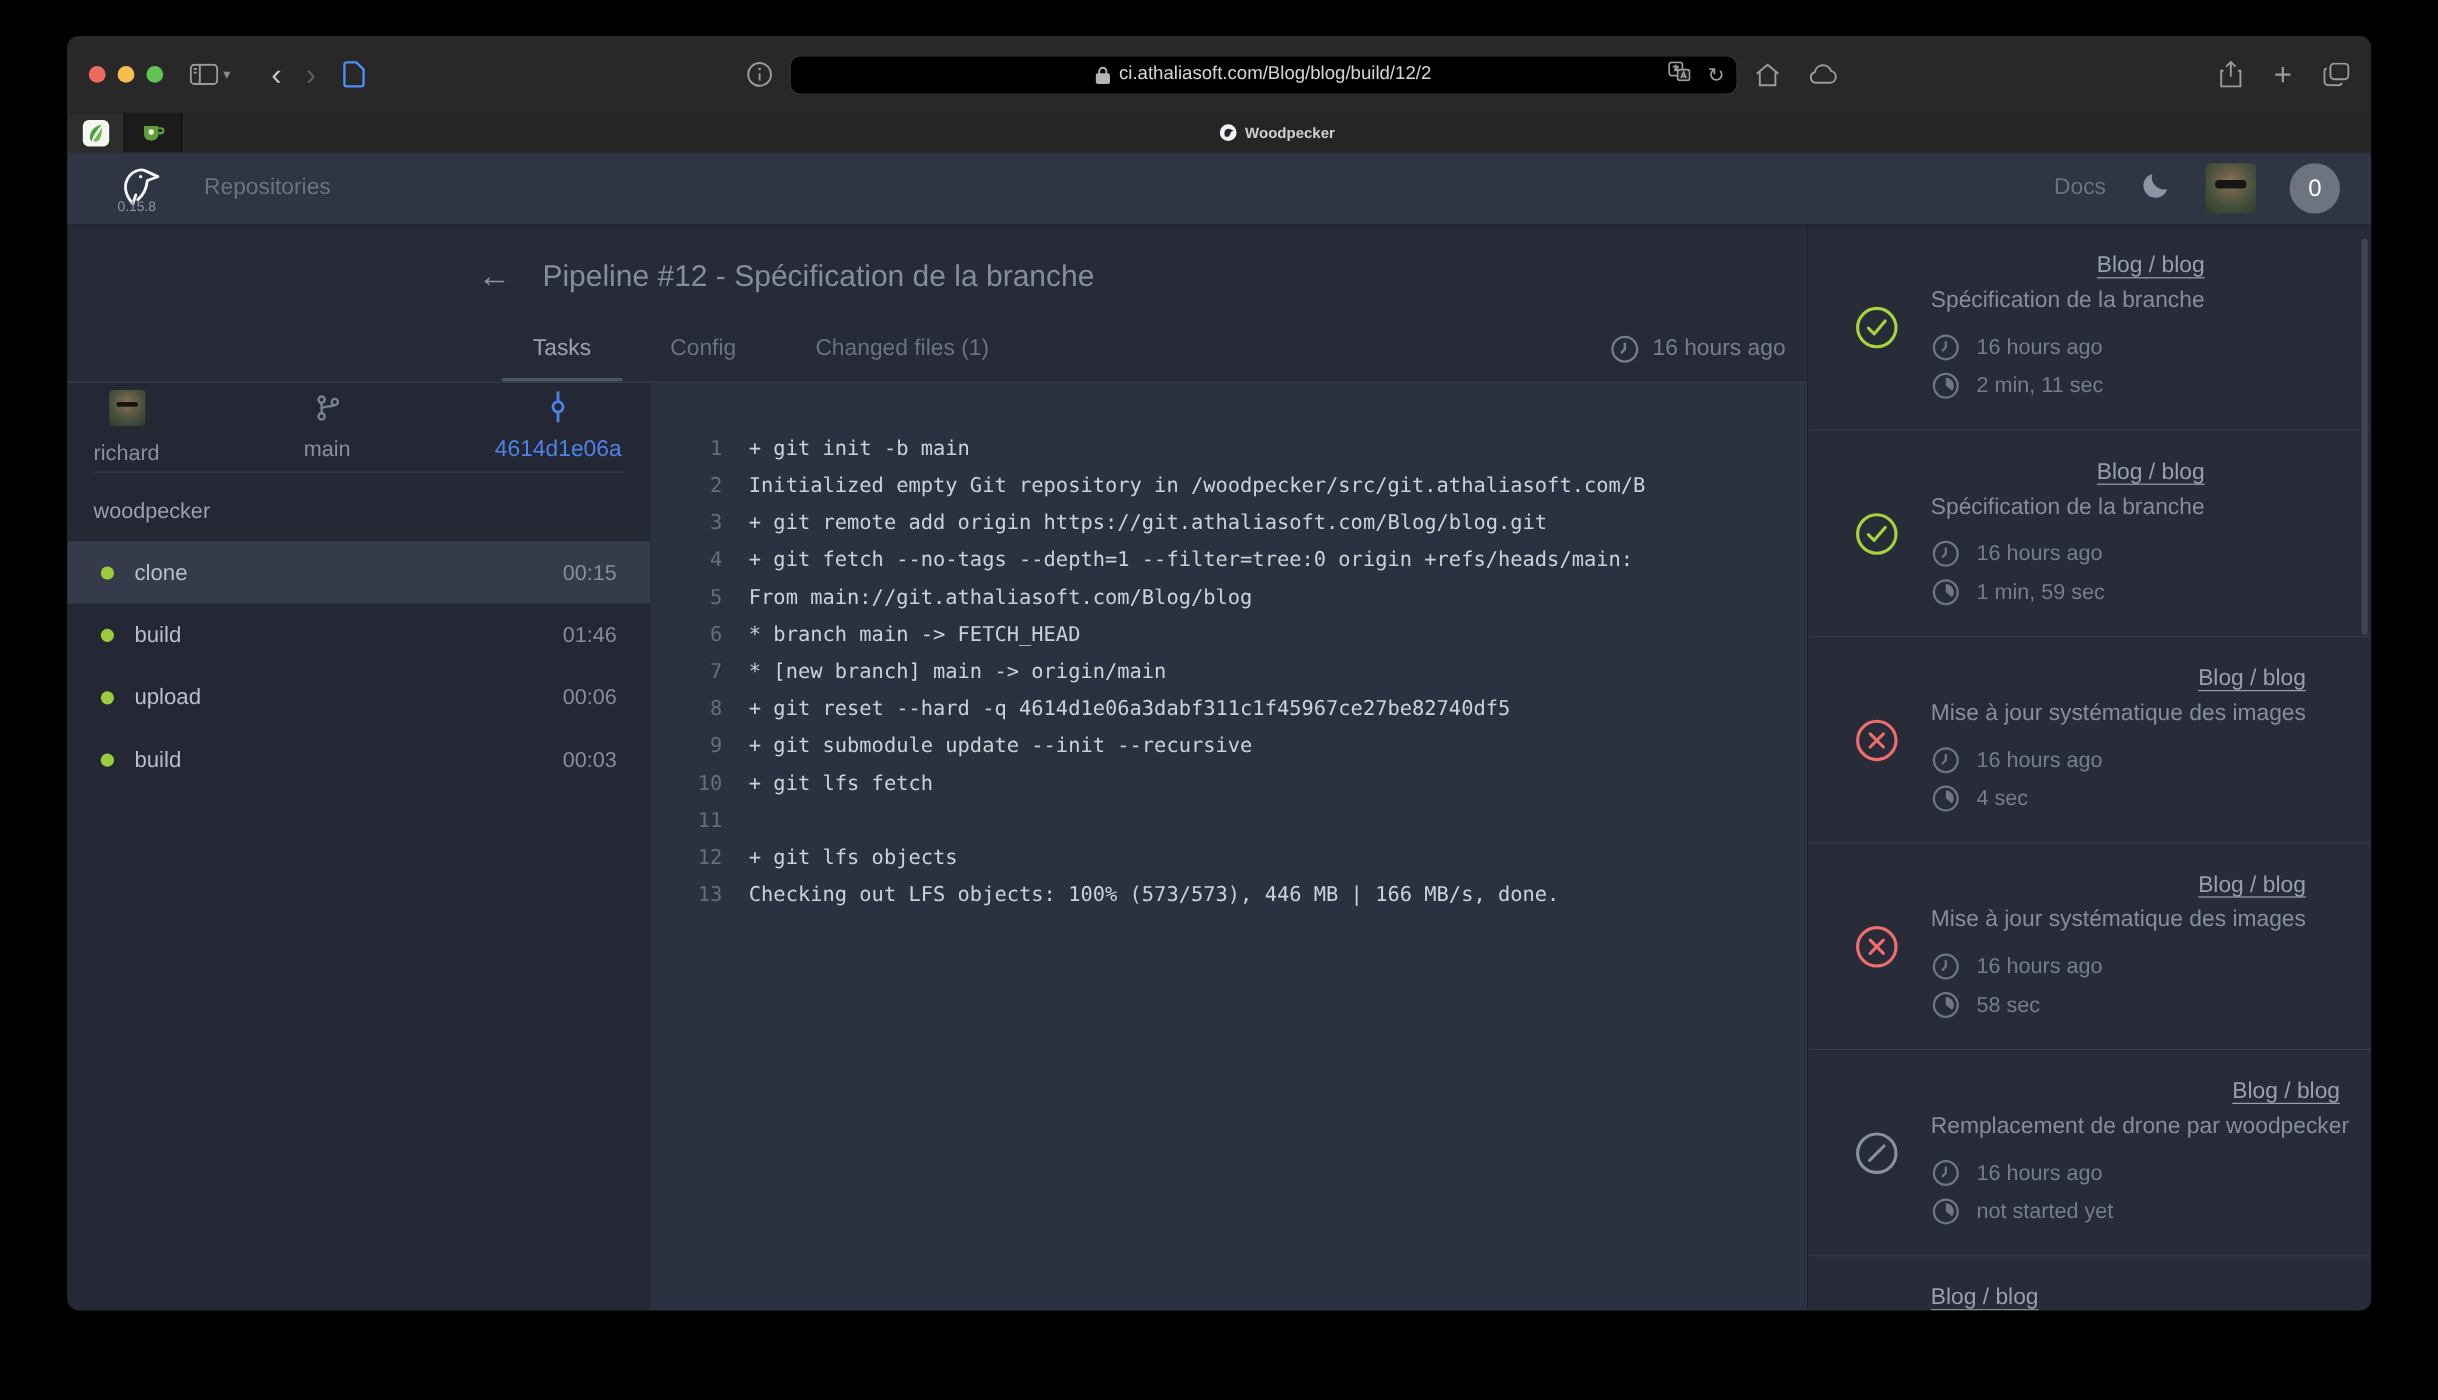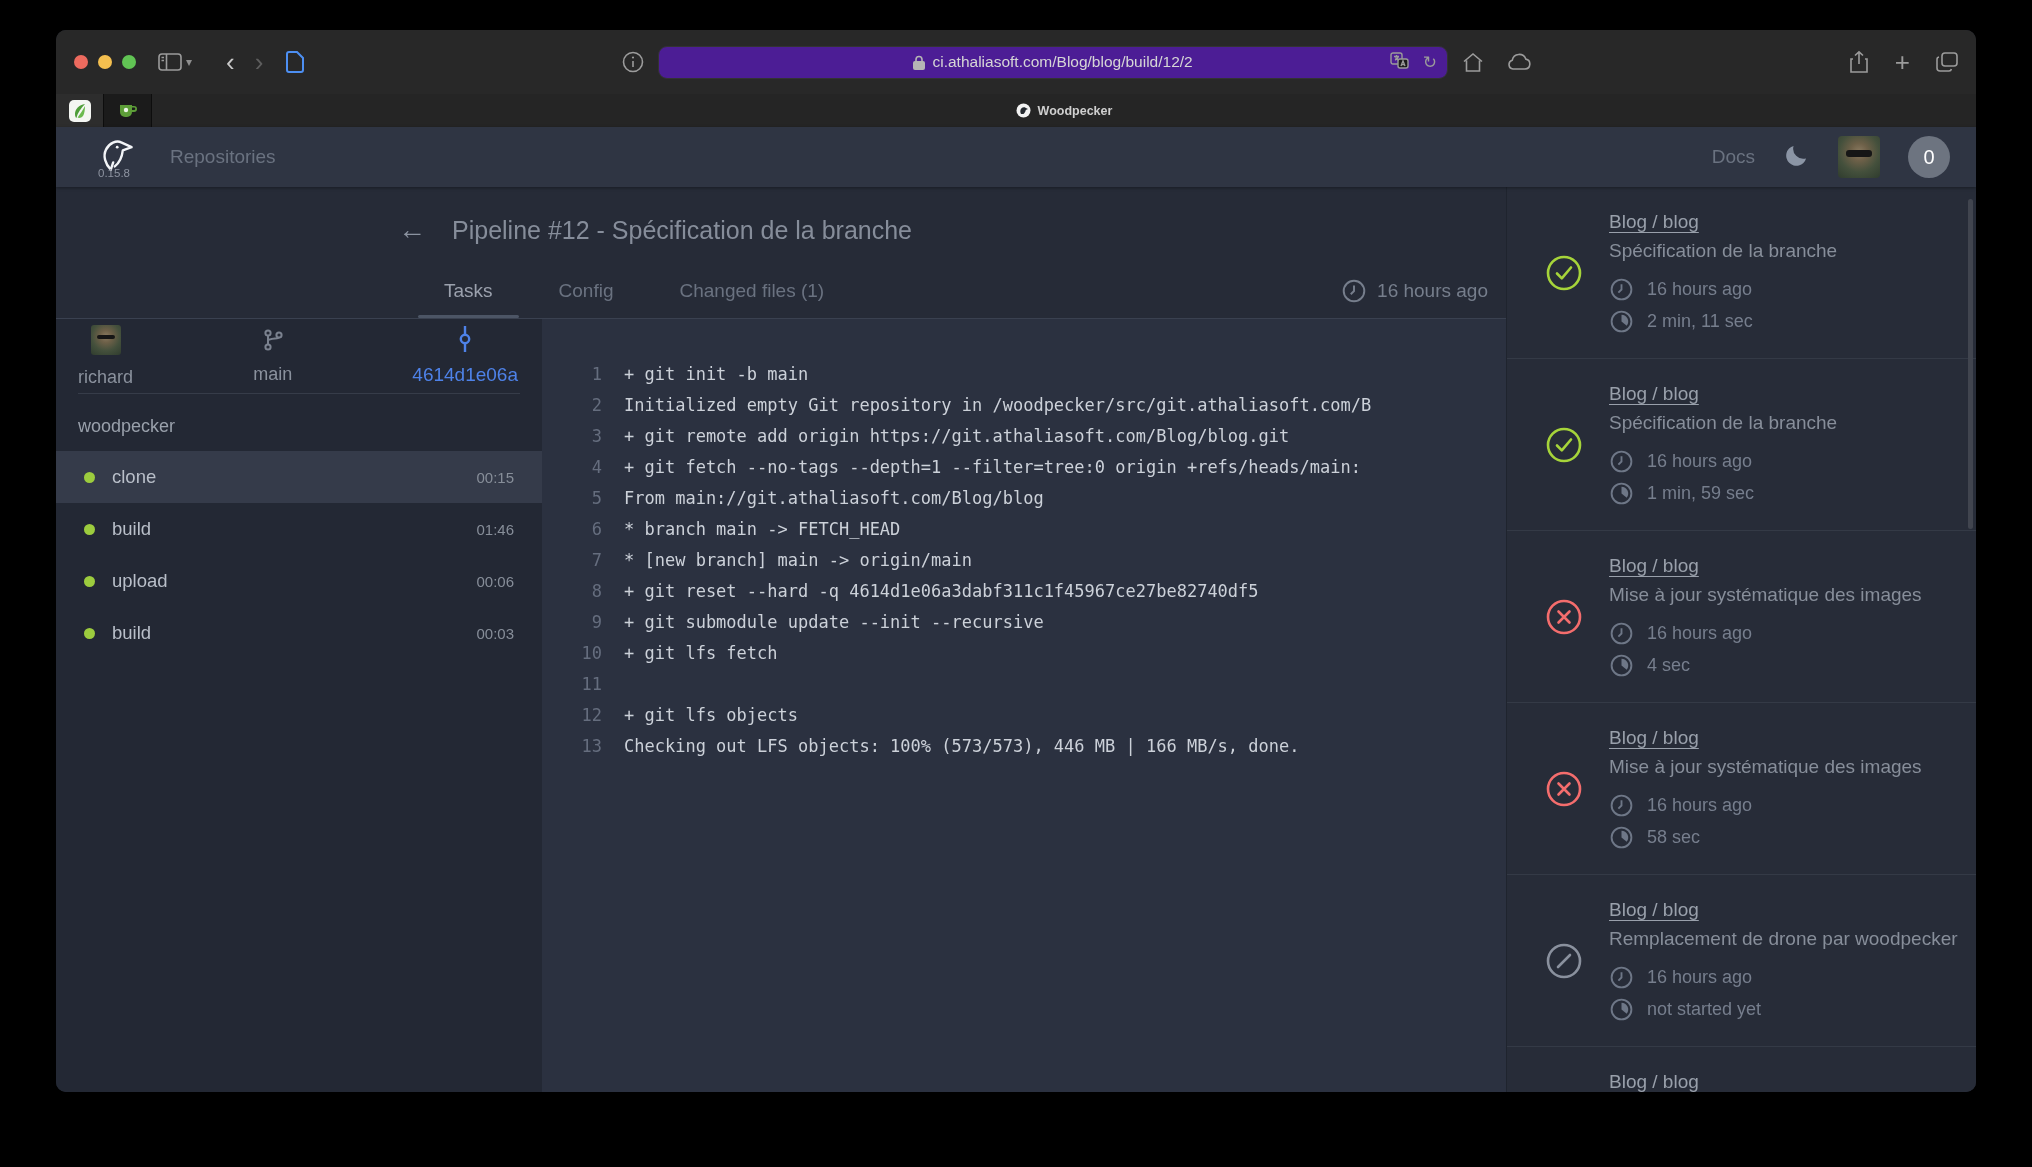--- a/index.html
+++ b/index.html
@@ -13,21 +13,21 @@
   .toolbar { height:64px; flex:none; background:#282828; display:flex; align-items:center; padding:0 18px; }
   .lights { display:flex; gap:10px; margin-right:22px; }
   .light { width:14px; height:14px; border-radius:50%; }
   .l-red{background:#ec6a5e;} .l-yellow{background:#f4bf4f;} .l-green{background:#61c454;}
   .tbicon { color:#9b9b9b; display:flex; align-items:center; justify-content:center; }
   .tbicon svg { display:block; }
   .nav-chevron { font-size:12px; color:#8d8d8d; margin:0 14px 0 4px; }
   .back { color:#c9c9c9; font-size:26px; margin:0 20px; line-height:1; }
   .fwd  { color:#5d5d5d; font-size:26px; margin-right:22px; line-height:1; }
   .spacer { flex:1; }
-  .urlfield { width:790px; height:33px; background:#4c1d95; border:1px solid #333; border-radius:9px;
+  .urlfield { width:790px; height:33px; background:#000000; border:1px solid #333; border-radius:9px;
               display:flex; align-items:center; justify-content:center; position:relative; margin:0 14px; }
   .urltext { color:#d6d6d6; font-size:15.5px; display:flex; align-items:center; gap:7px; }
   .url-right { position:absolute; right:10px; top:0; height:100%; display:flex; align-items:center; gap:14px; color:#9b9b9b; }
   .chrome-right { display:flex; align-items:center; gap:26px; color:#9b9b9b; }
 
   .tabbar { height:33px; flex:none; background:#1b1b1b; display:flex; align-items:stretch; }
   .pintab { width:48px; display:flex; align-items:center; justify-content:center; border-right:1px solid #0d0d0d; }
   .pintab.first { background:#2d2d2d; }
   .leaf-bg { width:22px; height:22px; background:#f4f6f2; border-radius:5px; display:flex; align-items:center; justify-content:center; }
   .activetab { flex:1; background:#252525; display:flex; align-items:center; justify-content:center; gap:7px; }
@@ -69,38 +69,38 @@
   .avatar-sm { width:30px; height:30px; border-radius:3px;
       background:radial-gradient(circle at 50% 38%, #8a7a60 0%, #6d6048 26%, #44503c 60%, #2f3c2e 100%); position:relative; overflow:hidden;}
   .avatar-sm::after{ content:""; position:absolute; left:20%; top:34%; width:60%; height:16%; background:#161616; border-radius:2px;}
   .commit-link { color:#4e82e8; font-size:19px; }
   .steps-divider { height:1px; background:#363c49; margin:0 22px; }
   .workflow-label { padding:22px 22px 14px; color:#99a0ab; font-size:18px; }
   .step-row { height:52px; display:flex; align-items:center; padding:0 28px; }
   .step-row.selected { background:#353b4a; }
   .step-dot { width:11px; height:11px; border-radius:50%; background:#9ccc3e; flex:none; }
   .step-name { margin-left:17px; color:#b9bfc9; font-size:18.5px; }
-  .step-time { margin-left:auto; color:#878e99; font-size:15px; }
+  .step-time { margin-left:auto; color:#878e99; font-size:18px; }
 
   
   .console { flex:1; background:#2b3140; padding:40px 10px 0 24px; overflow:hidden;
              font-family:"DejaVu Sans Mono", monospace; }
   .logline { display:flex; line-height:31px; font-size:17px; white-space:pre; }
   .ln { width:36px; flex:none; text-align:right; color:#656d7e; margin-right:22px; }
   .lt { color:#ccd1d9; }
   .exitcode { margin-top:26px; padding-left:58px; color:#7d8594; font-size:16px; }
 
   
   .right-panel { width:470px; flex:none; background:#272c38; border-left:1px solid #1f242e;
                  position:relative; overflow:hidden; }
   .scroll-thumb { position:absolute; right:3px; top:12px; width:5px; height:330px; background:#41454f; border-radius:3px; }
   .entry { min-height:172px; display:flex; align-items:center; gap:26px; padding:0 26px 0 38px;
            border-bottom:1px solid #343a46; }
   .entry-icon { flex:none; }
-  .entry-body { min-width:0; }
+  .entry-body { min-width:0;text-align:right; }
   .repo-link { color:#99a0ab; font-size:19px; text-decoration:underline; text-underline-offset:4px; }
   .entry-msg { margin-top:7px; color:#878e9a; font-size:19px; white-space:nowrap; }
   .entry-meta { margin-top:15px; display:flex; flex-direction:column; gap:7px; }
   .meta-line { display:flex; align-items:center; gap:13px; color:#767e8d; font-size:18px; }
   .meta-line svg { flex:none; color:#6e7787; }
 </style>
 </head>
 <body>
 
 <div class="window">

